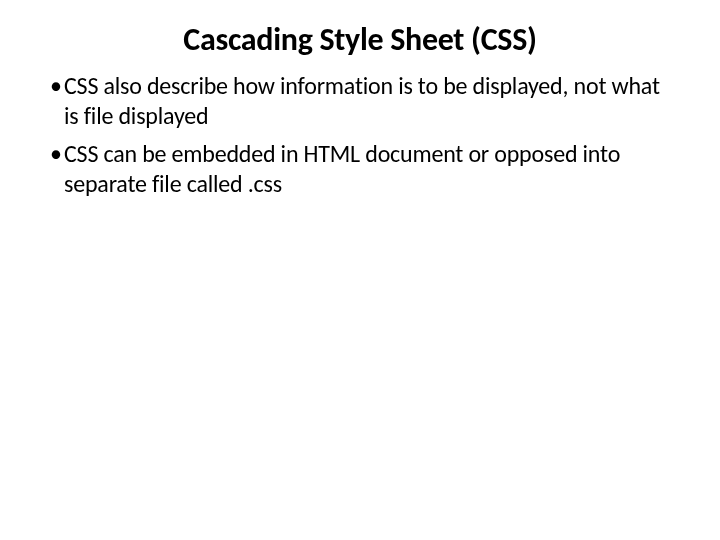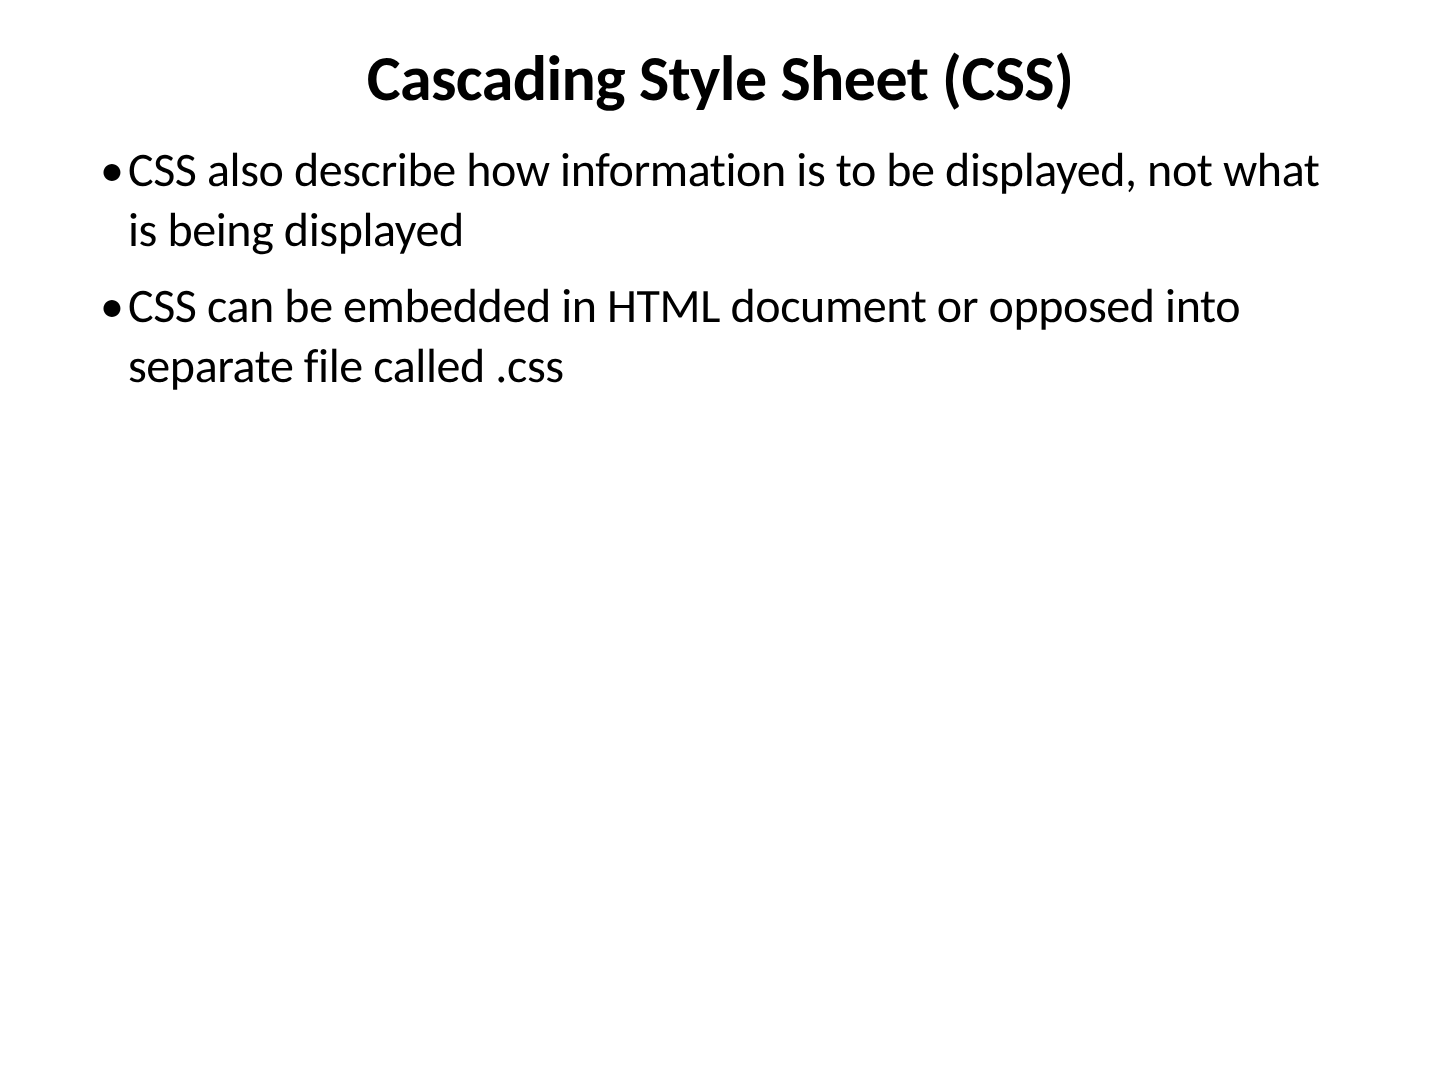--- a/index.html
+++ b/index.html
@@ -44,16 +44,16 @@
       left: 0;
       top: 0;
     }
   </style>
 </head>
 <body>
 
 <div class="slide">
   <h1 class="title">Cascading Style Sheet (CSS)</h1>
   <ul class="bullet-list">
-    <li class="bullet-item">CSS also describe how information is to be displayed, not what is being displayed</li>
+    <li class="bullet-item">CSS also describe how information is to be displayed, not what is file displayed</li>
     <li class="bullet-item">CSS can be embedded in HTML document or opposed into separate file called .css</li>
   </ul>
 </div>
 
 </body></html>

